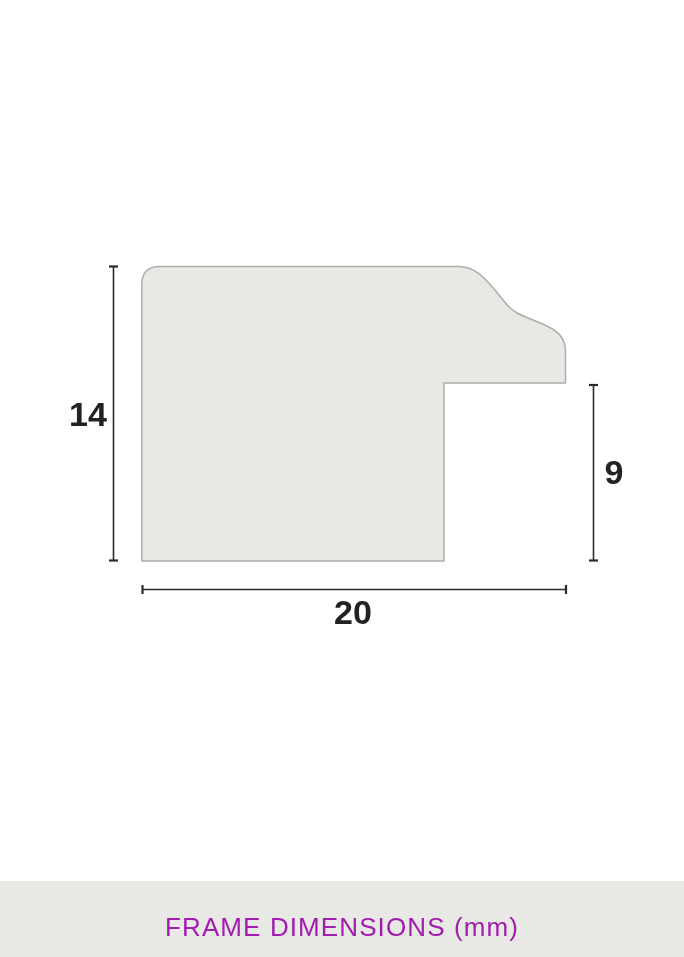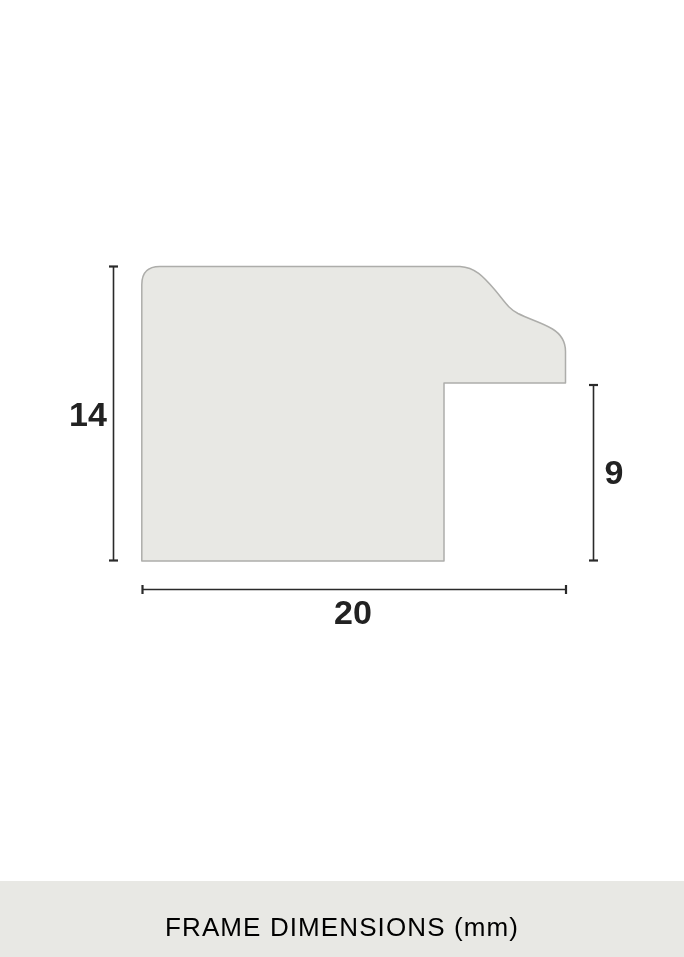--- a/index.html
+++ b/index.html
@@ -1,19 +1,19 @@
 <!DOCTYPE html>
 <html><head>
 <meta charset="utf-8">
 <style>
   html,body{margin:0;padding:0;}
   body{width:684px;height:957px;background:#ffffff;font-family:"Liberation Sans",sans-serif;position:relative;overflow:hidden;}
   .diagram{position:absolute;left:0;top:0;}
   .footer{position:absolute;left:0;top:881px;width:684px;height:76px;background:#e8e8e4;}
-  .footer span{position:absolute;left:0;top:33px;width:684px;text-align:center;font-size:26px;line-height:26px;color:#000000;letter-spacing:1.1px;}
+  .footer span{position:absolute;left:0;top:33px;width:684px;text-align:center;font-size:26px;line-height:26px;color:#a21caf;letter-spacing:1.1px;}
 </style>
 </head>
 <body>
 
 <svg class="diagram" width="684" height="957" viewBox="0 0 684 957">
 
   <path d="M 141.8 561 L 141.8 284.5 Q 141.8 266.5 159.8 266.5 L 460 266.5 C 475 267.5 483 276 495 290 C 505 302 508 308 518 313.5 C 530 319.5 543 323 552.5 329 C 561.5 334.5 565.5 341 565.5 351.5 L 565.5 383 L 444 383 L 444 561 Z" fill="#e8e8e4" stroke="#adadaa" stroke-width="1.5" stroke-linejoin="round"></path>
 
   <g stroke="#2a2a2a" stroke-width="1.6">
     <line x1="113.5" y1="266.5" x2="113.5" y2="560.5"></line>

